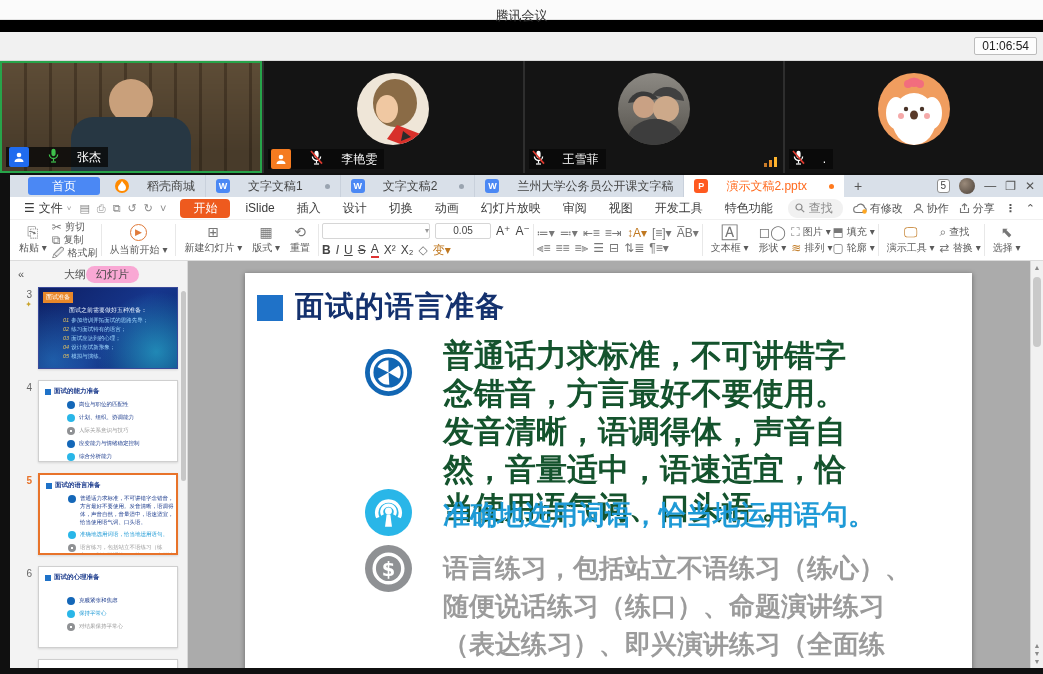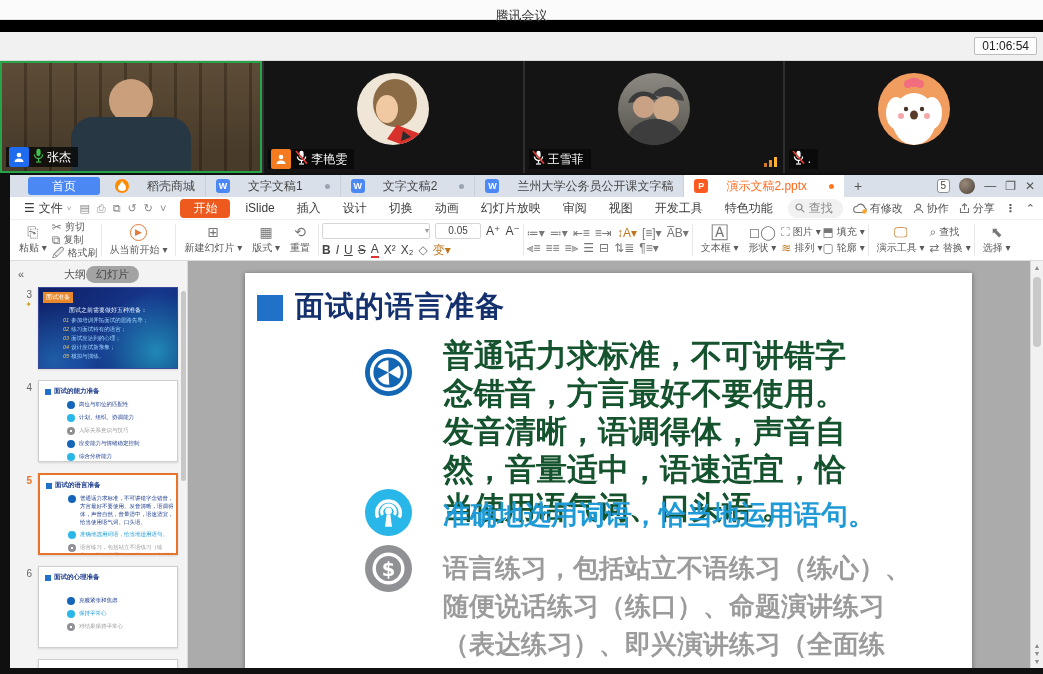--- a/index.html
+++ b/index.html
@@ -8,21 +8,21 @@
 
   
   .mt-titlebar { position:absolute; top:0; left:0; right:0; height:20px; background:#fbfbfb; border-bottom:1px solid #e3e3e3; text-align:center; line-height:32px; font-size:13px; color:#333; }
   .mt-subbar { position:absolute; top:32px; left:0; right:0; height:29px; background:#f1f1f1; border-bottom:1px solid #d9d9d9;text-align:center; }
   .mt-timer { position:absolute; right:6px; top:5px; height:18px; line-height:16px; padding:0 7px; background:#fdfdfd; border:1px solid #bcbcbc; border-radius:2px; font-size:12px; color:#222; }
 
   
   .strip { position:absolute; top:61px; left:0; right:0; height:112px; background:#2e2e2e; display:flex; gap:2px; }
   .tile { flex:1; position:relative; background:#141414; overflow:hidden; }
   .tile.speaking { border:2px solid #27a44a; }
-  .badge { position:absolute; left:4px; bottom:4px; display:flex; align-items:center; height:20px; background:rgba(8,8,8,.82); padding:0 7px 0 3px; gap:3px;text-align:center; }
+  .badge { position:absolute; left:4px; bottom:4px; display:flex; align-items:center; height:20px; background:rgba(8,8,8,.82); padding:0 7px 0 3px; gap:18px;text-align:center; }
   .badge .pname { color:#fff; font-size:12px; white-space:nowrap; }
   .chip { width:20px; height:20px; border-radius:2px; display:flex; align-items:center; justify-content:center; margin-right:1px; }
   .chip.blue { background:#1f6bef; } .chip.orange { background:#f57b20; }
   .avatar-circle { position:absolute; left:50%; top:12px; transform:translateX(-50%); width:72px; height:72px; border-radius:50%; overflow:hidden; }
   .av-text { background:#1d6ef2; color:#fff; font-size:18px; display:flex; align-items:center; justify-content:center; }
   .signal { position:absolute; right:6px; bottom:6px; display:flex; align-items:flex-end; gap:2px; }
   .signal i { display:block; width:3px; background:#ff9d2e; }
   .video-scene { position:absolute; inset:0;
      background:
        linear-gradient(180deg, rgba(0,0,0,.15), rgba(0,0,0,.35) 85%),
@@ -65,32 +65,32 @@
   .toolbar { height:42px; border-top:1px solid #f0f0f0; border-bottom:1px solid #dcdcdc; display:flex; align-items:stretch; padding:1px 4px; font-size:10px; color:#5a5a5a; flex:0 0 auto; background:#fff; overflow:hidden; }
   .tsep { width:1px; background:#e8e8e8; margin:3px 3px; flex:0 0 auto; }
   .bigbtn { display:flex; flex-direction:column; align-items:center; justify-content:center; padding:0 5px; gap:2px; white-space:nowrap; }
   .bigbtn .bicon { font-size:14px; line-height:14px; color:#777; }
   .stack3 { display:flex; flex-direction:column; justify-content:center; gap:1px; }
   .stack3 > div, .stack2 > div { display:flex; align-items:center; gap:3px; white-space:nowrap; line-height:12px; }
   .stack2 { display:flex; flex-direction:column; justify-content:center; gap:4px; }
   .two-rows { display:flex; flex-direction:column; justify-content:center; gap:3px; }
   .rowline { display:flex; align-items:center; gap:5px; }
   .combo { border:1px solid #d6d6d6; border-radius:2px; height:16px; display:flex; align-items:center; justify-content:center; font-size:10px; color:#444; position:relative; }
-  .combo.name { width:108px; } .combo.size { width:46px;text-align:right; }
+  .combo.name { width:108px; } .combo.size { width:56px;text-align:right; }
   .fmt { font-size:12px; color:#444; line-height:14px; }
   .fmt.b{font-weight:bold;} .fmt.i{font-style:italic;} .fmt.u{text-decoration:underline;} .fmt.s{text-decoration:line-through;}
   .ico12 { font-size:12px; color:#777; line-height:12px; }
   .play-circle { width:17px; height:17px; border:1.5px solid #e07a3a; border-radius:50%; color:#e07a3a; font-size:9px; display:flex; align-items:center; justify-content:center; }
 
   
   .workspace { flex:1; display:flex; min-height:0; }
   .sidepanel { width:178px; background:#f3f3f3; border-right:1px solid #d9d9d9; position:relative; flex:0 0 auto; overflow:hidden; }
   .sp-head { height:26px; display:flex; align-items:center; font-size:11px; color:#555; padding:0 8px; }
   .sp-tabs { flex:1; display:flex; justify-content:center; gap:0; align-items:center; }
-  .sp-pill { background:#a3a3a3; border-radius:9px; padding:1px 10px; color:#444; }
+  .sp-pill { background:#f9a8d4; border-radius:9px; padding:1px 10px; color:#444; }
   .thumb-row { display:flex; margin:0 0 11px 6px; }
   .thumb-num { width:16px; font-size:10px; color:#666; text-align:right; padding-top:2px; }
   .thumb-num .star { color:#c9a227; font-size:8px; display:block; text-align:right; }
   .thumb-row.selected .thumb-num { color:#e8732a; font-weight:bold; }
   .thumb { width:140px; height:82px; background:#fff; border:1px solid #cfcfcf; margin-left:6px; overflow:hidden; position:relative; box-shadow:0 1px 2px rgba(0,0,0,.12); }
   .thumb-row.selected .thumb { border:2px solid #e8732a; }
   .thumb.dark { background:
       radial-gradient(circle at 85% 80%, rgba(47,210,228,.55), transparent 45%),
       radial-gradient(circle at 10% 90%, rgba(47,160,228,.4), transparent 40%),
       linear-gradient(135deg,#0e1f63,#16368c 55%,#0b2a74); border:1px solid #3a4a9a; }

